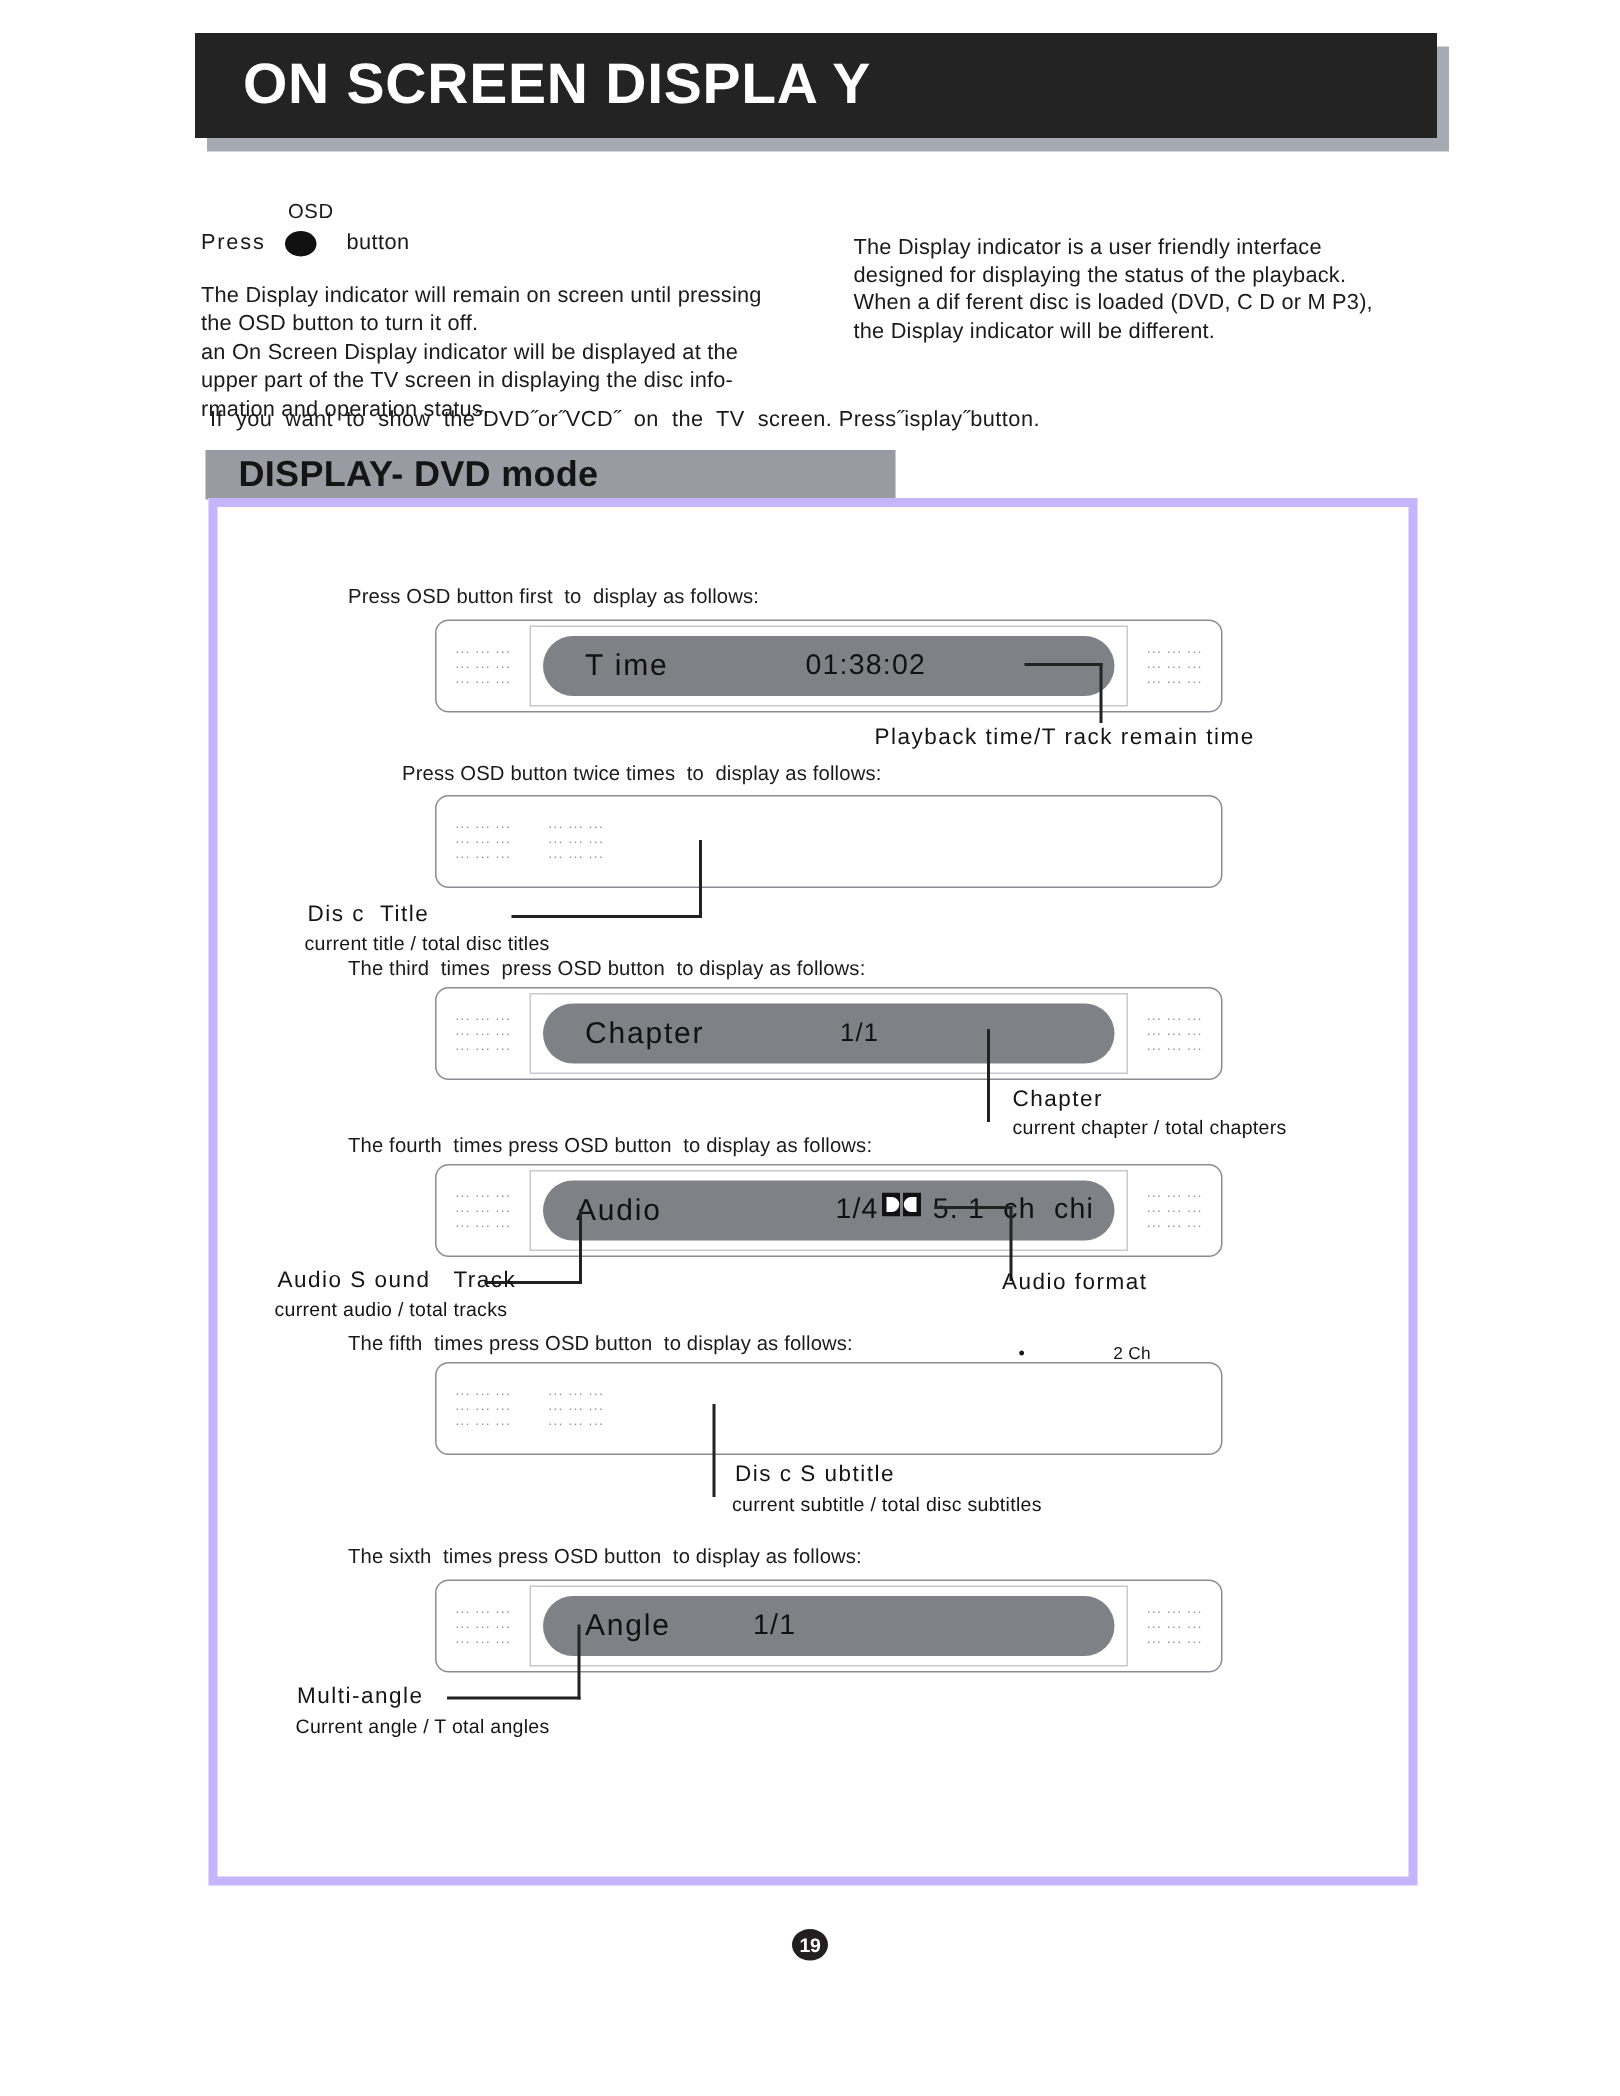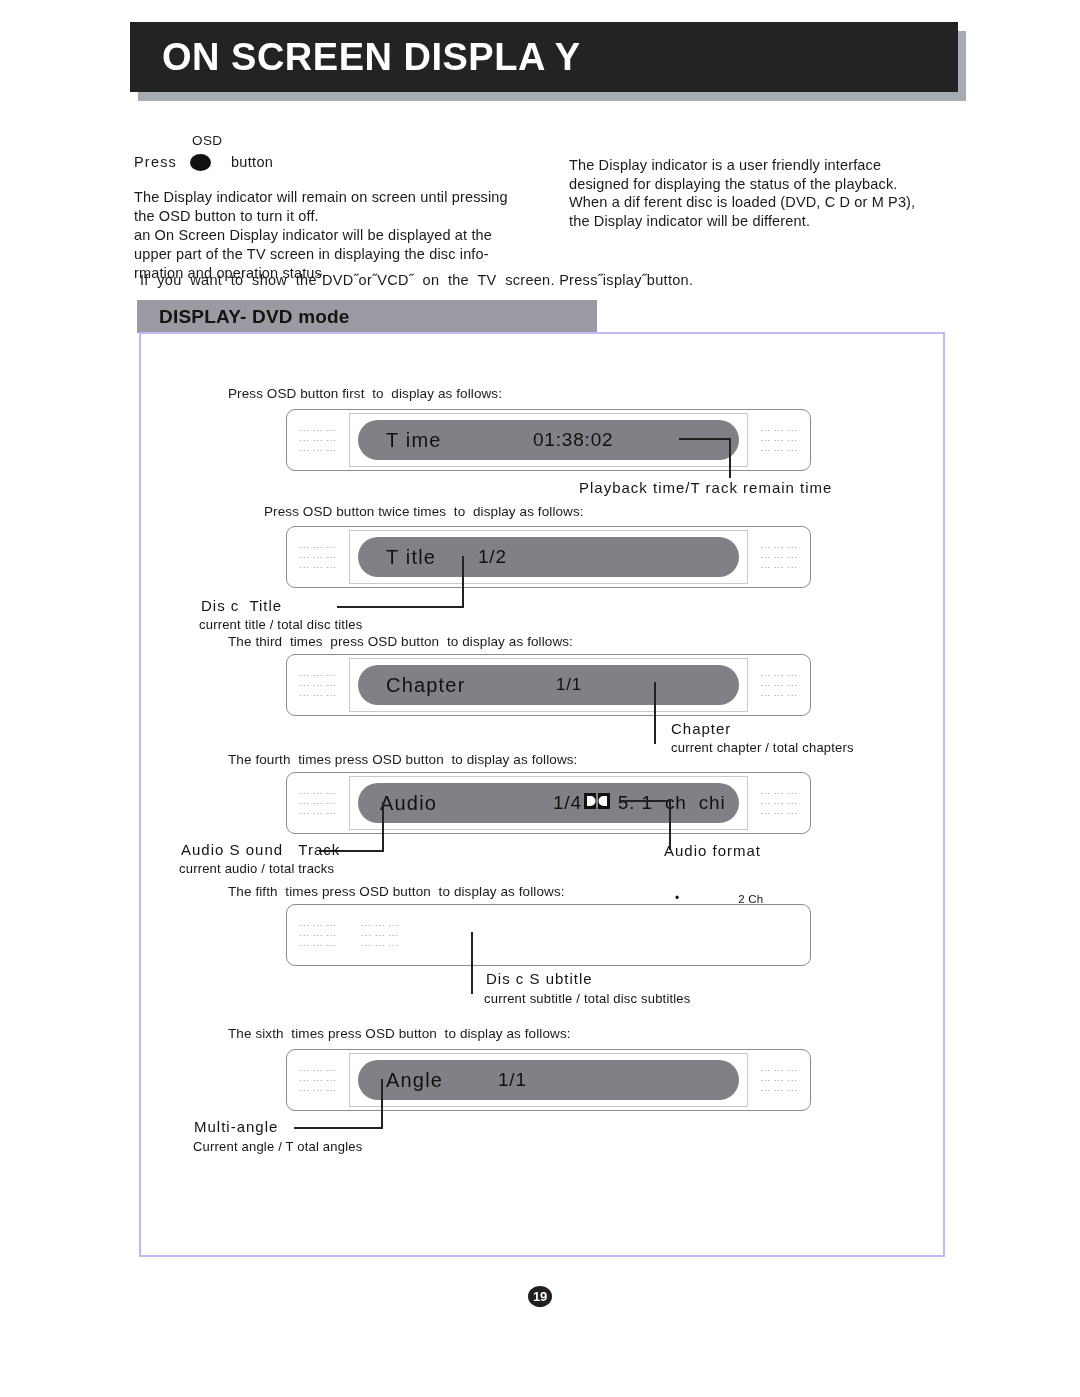--- a/index.html
+++ b/index.html
@@ -113,33 +113,33 @@
   .section-band {
     position: absolute;
     left: 137px; top: 300px;
     width: 460px; height: 33px;
     background: #9a9aa2;
   }
   .section-band-title {
     position: absolute;
     left: 22px; top: 50%;
     transform: translateY(-50%);
-    font-size: 19px;
+    font-size: 24px;
     font-weight: bold;
     color: #141414;
     letter-spacing: 0.2px;
     white-space: pre;
   }
 
   
   .content-box {
     position: absolute;
     left: 139px; top: 332px;
     width: 806px; height: 925px;
-    border: 2px solid #c4b5fd;
+    border: 6px solid #c4b5fd;
     background: #ffffff;
     box-sizing: border-box;
   }
 
   
   .block { position: absolute; }
 
   .block-caption {
     position: absolute;
     font-size: 13.5px;
@@ -365,26 +365,20 @@
         <div class="dot-row">
             <span class="dot-grp">··· ··· ···</span>
           </div>
         <div class="dot-row">
             <span class="dot-grp">··· ··· ···</span>
           </div>
         <div class="dot-row">
             <span class="dot-grp">··· ··· ···</span>
           </div>
       </div>
-      <div class="inner-frame">
-        <div class="pill">
-          <span class="pill-label" style="left:28px;">T itle</span>
-          <span class="pill-value" style="left:120px;">1/2</span>
-        </div>
-      </div>
       <div class="dots-cell">
         <div class="dot-row">
             <span class="dot-grp">··· ··· ···</span>
           </div>
         <div class="dot-row">
             <span class="dot-grp">··· ··· ···</span>
           </div>
         <div class="dot-row">
             <span class="dot-grp">··· ··· ···</span>
           </div>

